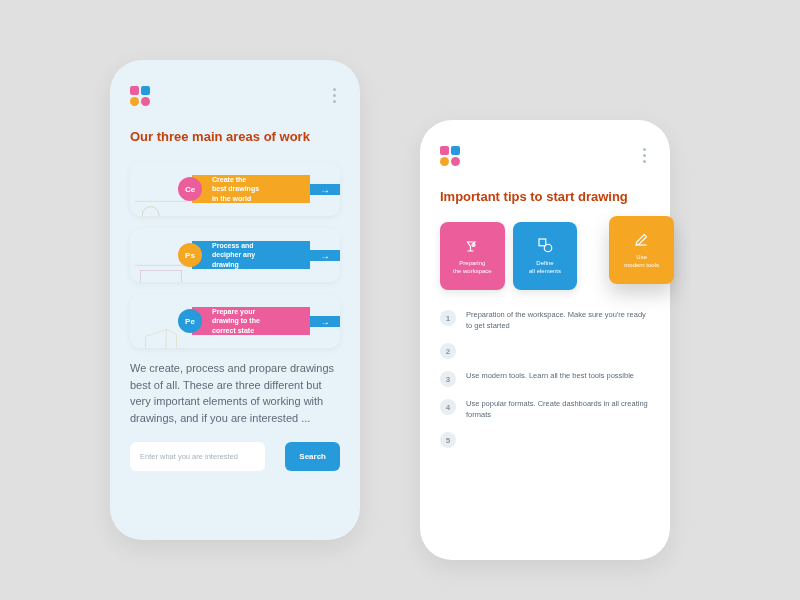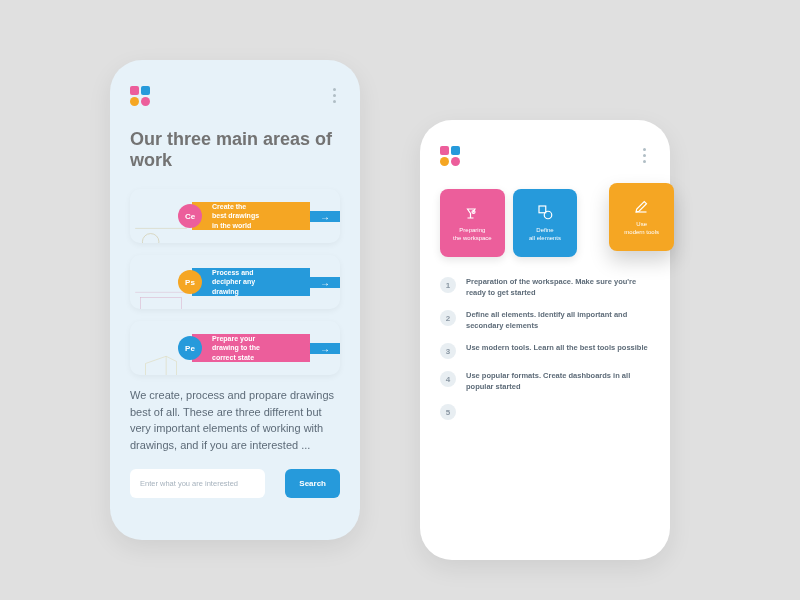--- a/index.html
+++ b/index.html
@@ -22,21 +22,21 @@
   .phone-2 { left: 420px; top: 120px; height: 440px; background: #ffffff; }
   .top-bar { display: flex; justify-content: space-between; align-items: center; margin-bottom: 22px; }
   .logo { display: grid; grid-template-columns: 9px 9px; grid-template-rows: 9px 9px; gap: 2px; }
   .logo > div { width: 9px; height: 9px; }
   .logo-sq1 { background: #ec5e9b; border-radius: 2px; }
   .logo-sq2 { background: #269adb; border-radius: 2px; }
   .logo-sq3 { background: #f5a623; border-radius: 50%; }
   .logo-sq4 { background: #ec5e9b; border-radius: 50%; }
   .dots { display: flex; flex-direction: column; gap: 3px; padding: 4px; }
   .dots > span { width: 3px; height: 3px; border-radius: 50%; background: #b0bec5; }
-  .heading { font-size: 18px; font-weight: 600; color: #737373; margin-bottom: 18px; }
+  .heading { font-size: 13px; font-weight: 600; color: #c2410c; margin-bottom: 18px; }
   .card {
     display: flex; align-items: center; border-radius: 10px; overflow: hidden;
     margin-bottom: 12px; height: 54px; box-shadow: 0 2px 6px rgba(0,0,0,0.05);
   }
   .card-img { width: 62px; position: relative; display:flex; align-items:center; justify-content:center;}
   .card-img .bg-lines { position:absolute; inset:0; opacity:0.3; }
   .badge {
     position: absolute; right: -10px; top: 50%; transform: translateY(-50%);
     width: 24px; height: 24px; border-radius: 50%; color: #fff;
     display: flex; align-items: center; justify-content: center;
@@ -70,21 +70,21 @@
     box-shadow: 0 3px 8px rgba(0,0,0,0.1);
   }
   .tip-card.lifted { transform: translate(24px, -6px); box-shadow: 0 10px 20px rgba(0,0,0,0.18); position: relative; z-index: 5;}
   .tip-icon { margin-bottom: 6px; }
   .step { display: flex; gap: 10px; margin-bottom: 12px; align-items: flex-start; }
   .step-num {
     width: 16px; height: 16px; border-radius: 50%; background: #e8eef2;
     color: #8a97a3; font-size: 8px; display: flex; align-items: center; justify-content: center;
     flex-shrink: 0; font-weight:600;
   }
-  .step-text { font-size: 7.5px; color: #5d6b78; line-height: 1.4; font-weight: bold; }
+  .step-text { font-size: 7.5px; color: #5d6b78; line-height: 1.4; }
 </style>
 </head>
 <body>
 
 <div class="phone phone-1">
   <div class="top-bar">
     <div class="logo">
       <div class="logo-sq1"></div>
         <div class="logo-sq2"></div>
         <div class="logo-sq3"></div>
@@ -165,20 +165,21 @@
         <div class="logo-sq2"></div>
         <div class="logo-sq3"></div>
         <div class="logo-sq4"></div>
     </div>
     <div class="dots">
         <span></span>
         <span></span>
         <span></span>
       </div>
   </div>
+  <div class="heading">Important tips to start drawing</div>
 
   <div class="tips-row">
     <div class="tip-card" style="background:#ec5e9b">
       <svg class="tip-icon" width="18" height="18" viewBox="0 0 24 24" fill="none" stroke="#fff" stroke-width="1.6">
           <path d="M6 20h8M10 20v-6l-4-6h10l-3 5"></path>
           <circle cx="14" cy="12" r="2"></circle>
         </svg>
       <span style="white-space:pre-line">Preparing
 the workspace</span>
     </div>
@@ -200,27 +201,26 @@
     </div>
   </div>
 
   <div>
     <div class="step">
         <div class="step-num">1</div>
         <div class="step-text">Preparation of the workspace. Make sure you're ready to get started</div>
       </div>
     <div class="step">
         <div class="step-num">2</div>
-        <div class="step-text">Define all elements. Identify all important and secondary elements</div>
       </div>
     <div class="step">
         <div class="step-num">3</div>
         <div class="step-text">Use modern tools. Learn all the best tools possible</div>
       </div>
     <div class="step">
         <div class="step-num">4</div>
-        <div class="step-text">Use popular formats. Create dashboards in all popular started</div>
+        <div class="step-text">Use popular formats. Create dashboards in all creating formats</div>
       </div>
     <div class="step">
         <div class="step-num">5</div>
       </div>
   </div>
 </div>
 
 </body></html>

